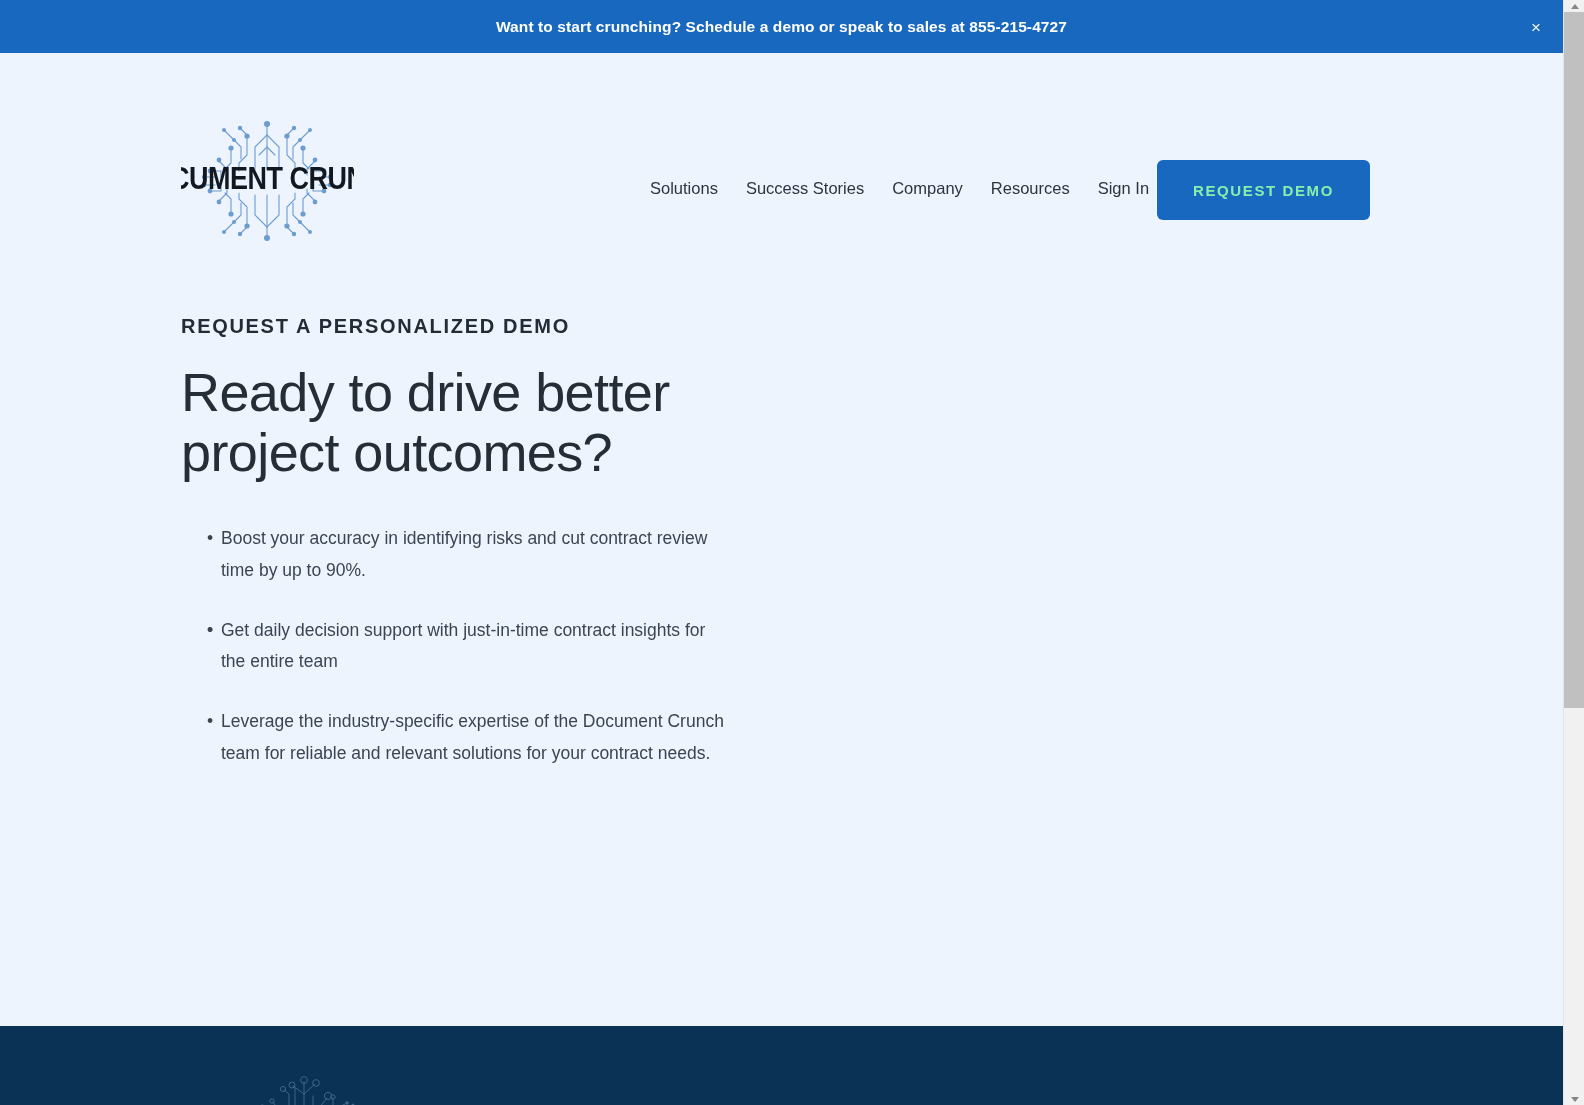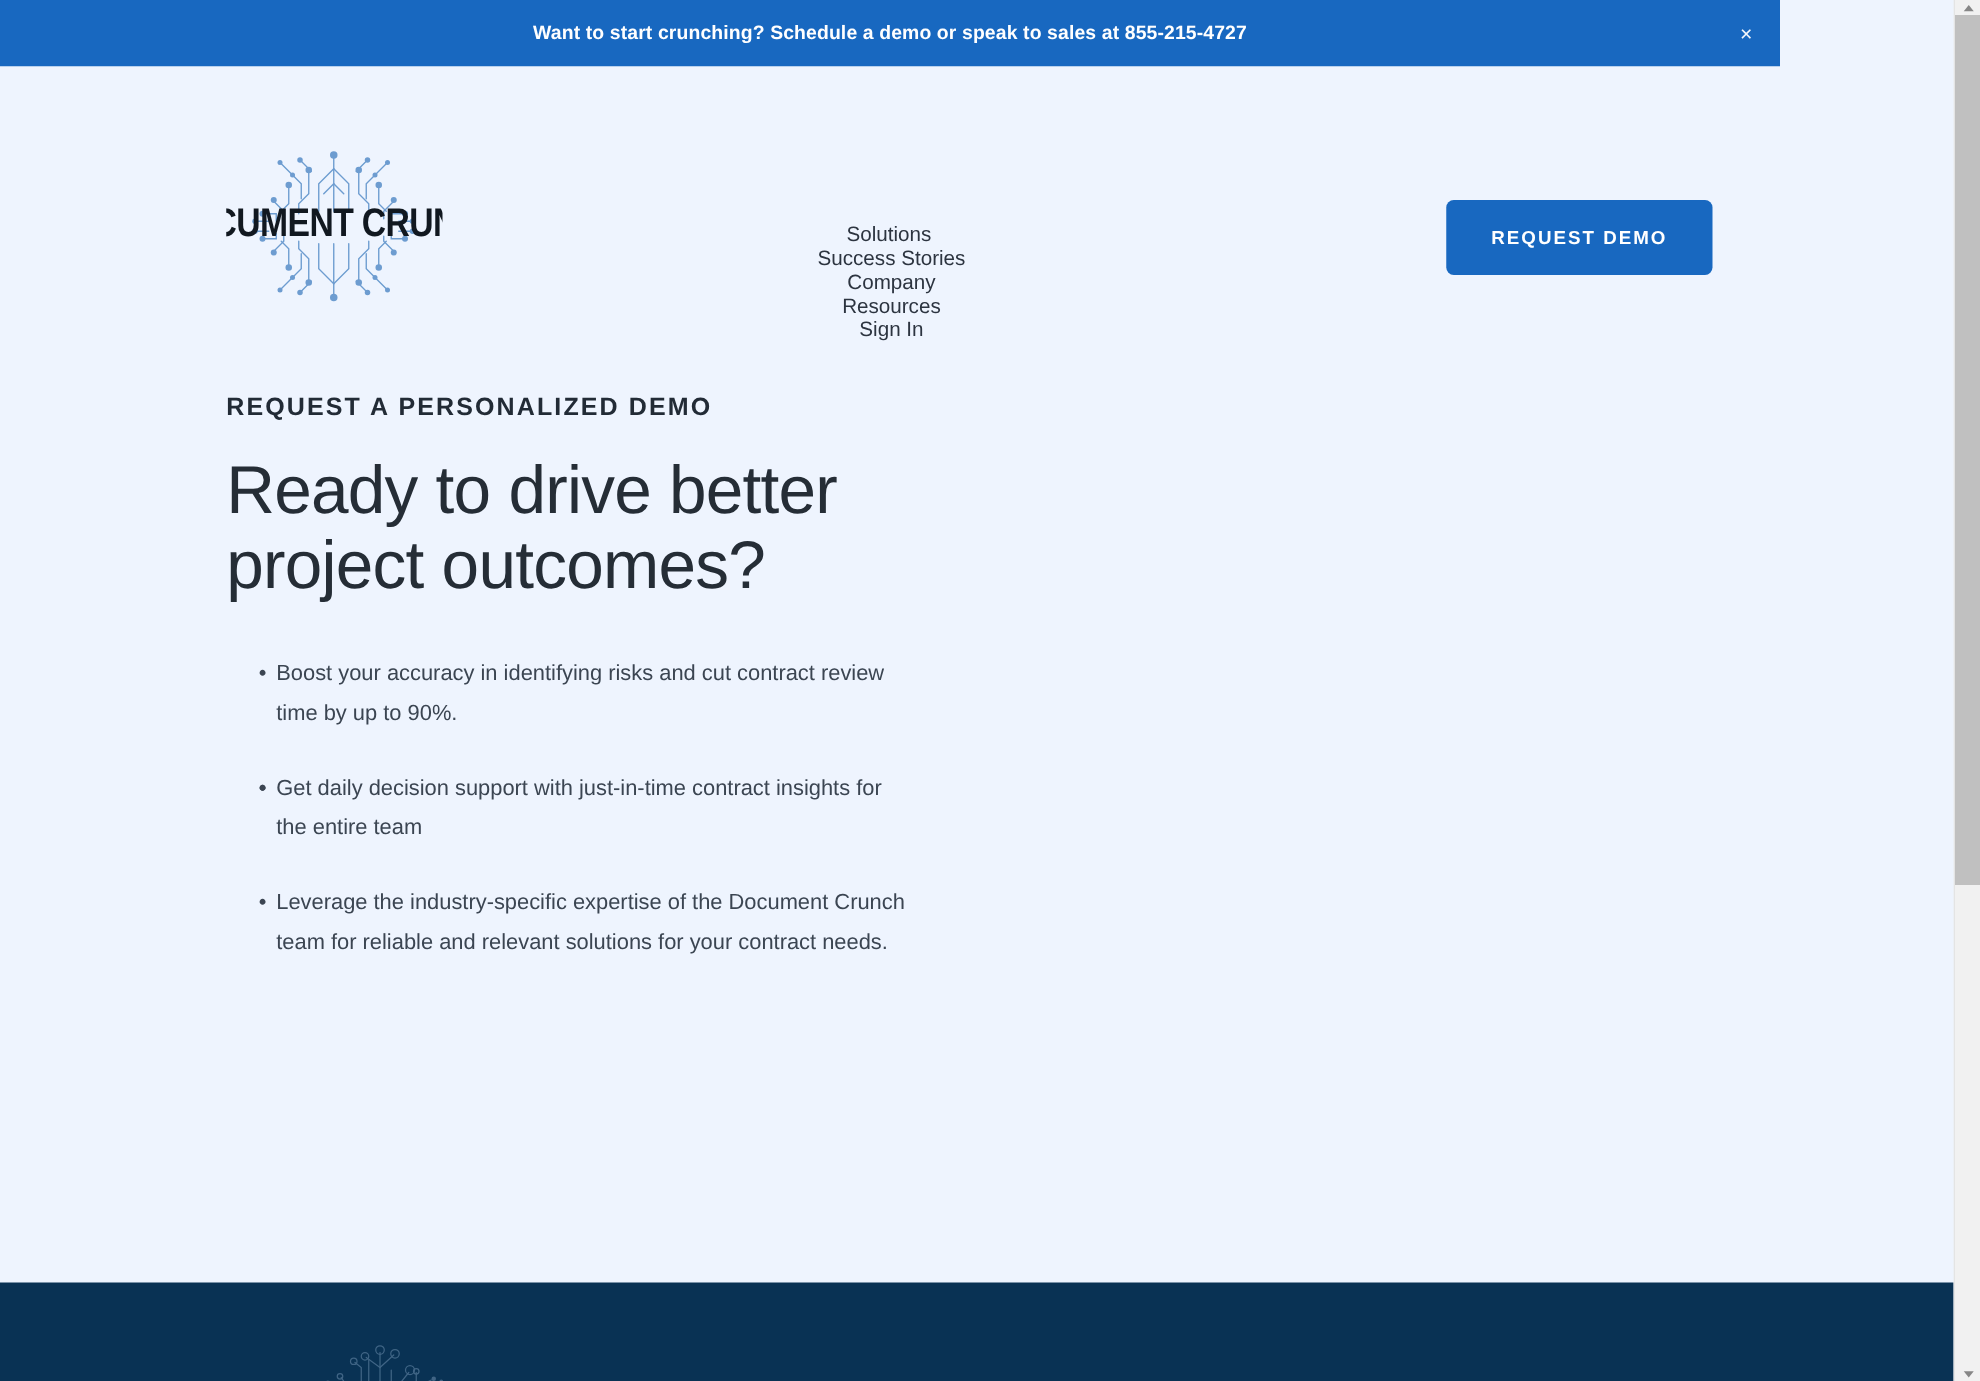--- a/index.html
+++ b/index.html
@@ -22,21 +22,21 @@
     left: 0; top: 0;
     width: 1563px;
     height: 1105px;
     background: #eef4fe;
     overflow: hidden;
   }
 
   
   .announce-bar {
     position: relative;
-    width: 1424px;
+    width: 1563px;
     height: 53px;
     background: #1868c0;
     display: flex;
     align-items: center;
     justify-content: center;
   }
   .announce-text {
     color: #ffffff;
     font-size: 15.5px;
     font-weight: bold;
@@ -77,40 +77,39 @@
     display: block;
   }
 
   .nav {
     position: absolute;
     left: 640px;
     top: 126px;
     display: flex;
     align-items: center;
     gap: 0px;
-    flex-direction: column;
   }
   .nav-item {
     font-size: 16.5px;
     color: #2c3440;
     text-decoration: none;
     padding: 0 14px;
     white-space: nowrap;
     cursor: pointer;
   }
   .nav-item:first-child { padding-left: 10px; }
 
   .btn-demo {
     position: absolute;
     left: 1157px;
     top: 107px;
     width: 213px;
     height: 60px;
     background: #1868c0;
-    color: #ffffff;
+    color: #86efac;
     border: none;
     border-radius: 6px;
     font-family: "Liberation Sans", sans-serif;
     font-size: 15px;
     font-weight: bold;
     letter-spacing: 1.6px;
     cursor: pointer;
     display: flex;
     align-items: center;
     justify-content: center;

